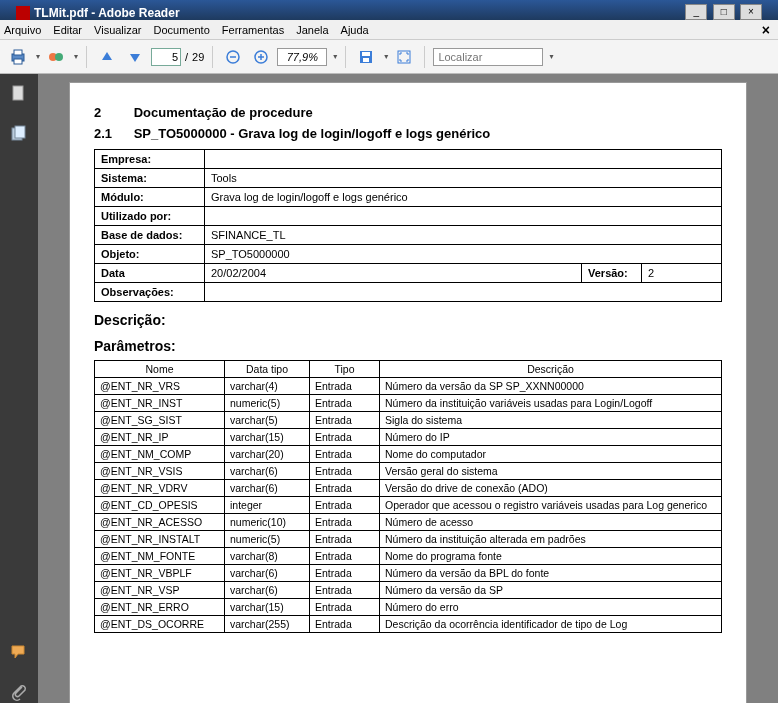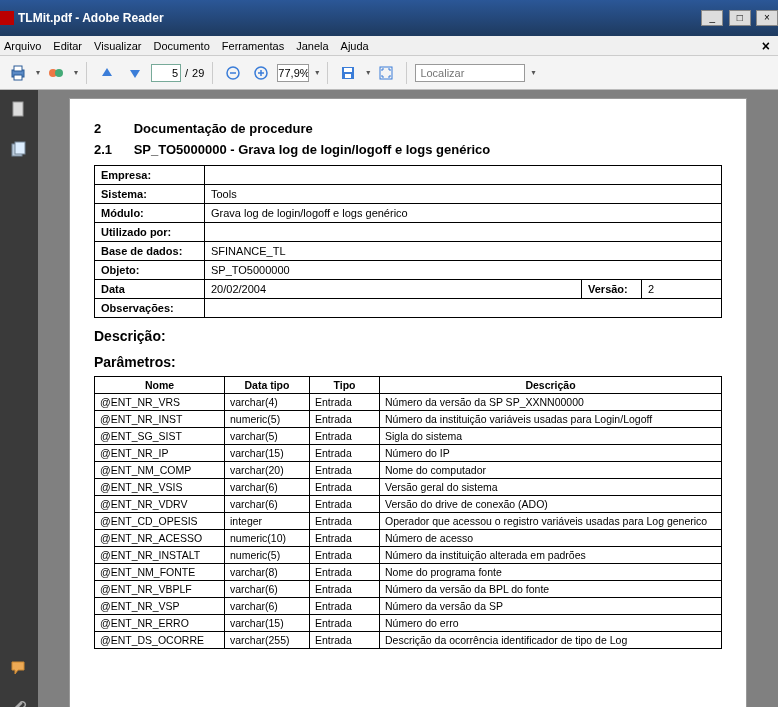--- a/index.html
+++ b/index.html
@@ -1,45 +1,45 @@
 <!DOCTYPE html>
 <html><head>
 <meta charset="utf-8">
 <style>
 * { box-sizing: border-box; margin: 0; padding: 0; }
 body { font-family: "Segoe UI", Tahoma, sans-serif; font-size: 11px; width: 778px; height: 707px; overflow: hidden; background: #fff; }
-.titlebar { background: linear-gradient(#2b5797,#1e3a5f); color: #fff; height: 36px; display: flex; align-items: center; padding: 0 0; font-size: 12px; }
+.titlebar { background: linear-gradient(#2b5797,#1e3a5f); color: #fff; height: 20px; display: flex; align-items: flex-end; padding: 0 16px; font-size: 12px; }
 .titlebar .doc-icon { width:14px; height:14px; background:#b00; margin-right:4px; display:inline-block; }
 .titlebar .title-text { flex:1; font-weight:bold; }
 .titlebar .win-btns span { display:inline-block; width:22px; height:16px; background:#ddd; margin-left:2px; text-align:center; line-height:14px; color:#000; font-size:10px; border:1px solid #888;}
 .menubar { background:#f0f0f0; height:20px; display:flex; align-items:center; padding:0 4px; border-bottom:1px solid #ccc; font-size:11px;}
 .menubar span { margin-right:12px; cursor:default; }
 .menubar .close-x { margin-left:auto; font-weight:bold; font-size:14px; margin-right:4px;}
 .toolbar { background:#f4f4f4; height:34px; display:flex; align-items:center; padding:0 6px; border-bottom:1px solid #bbb; gap:4px;}
 .tb-btn { width:24px; height:24px; display:flex; align-items:center; justify-content:center; border:1px solid transparent; border-radius:2px;}
 .tb-sep{width:1px;height:22px;background:#ccc;margin:0 4px;}
 .page-input{width:30px;height:18px;text-align:right;border:1px solid #7a9;font-size:11px;padding:0 2px;}
-.zoom-box{width:32px;height:18px;border:1px solid #999;font-size:11px;text-align:center;}
+.zoom-box{width:50px;height:18px;border:1px solid #999;font-size:11px;text-align:center;font-style:italic;}
 .search-box{width:110px;height:18px;border:1px solid #999;font-size:11px;padding:0 4px;color:#888;}
 .drop-arrow{font-size:8px;color:#555;margin-left:2px;}
 .workspace{display:flex;height:629px;}
 .sidebar{width:38px;background:#3a3a3a;display:flex;flex-direction:column;align-items:center;padding-top:8px;gap:18px;}
 .sb-icon{width:22px;height:22px;display:flex;align-items:center;justify-content:center;color:#ccc;font-size:16px;}
 .sb-spacer{flex:1;}
 .page-area{flex:1;background:#808080;overflow:auto;padding:8px 0 0 0;}
 .page{background:#fff;margin:0 auto;width:678px;min-height:900px;padding:16px 24px;border:1px solid #999;}
 .h-sec{font-weight:bold;font-size:13px;margin:6px 0;}
 .h-num{display:inline-block;width:36px;}
 .info-table{width:100%;border-collapse:collapse;margin:8px 0;}
 .info-table td{border:1px solid #000;padding:3px 6px;font-size:11px;}
 .info-table .lbl{font-weight:bold;width:110px;}
 .section-label{font-weight:bold;margin:10px 0 6px;font-size:14px;}
 .param-table{width:100%;border-collapse:collapse;font-size:10.5px;}
 .param-table th,.param-table td{border:1px solid #000;padding:2px 5px;text-align:left;}
-.param-table th{font-weight:bold;text-align:center;}
+.param-table th{font-weight:normal;text-align:center;}
 .param-table td.tipo{text-align:left;}
 svg{display:block;}
 </style>
 </head>
 <body>
 
 <div class="titlebar">
   <span class="doc-icon"></span>
   <span class="title-text">TLMit.pdf - Adobe Reader</span>
   <div class="win-btns">

